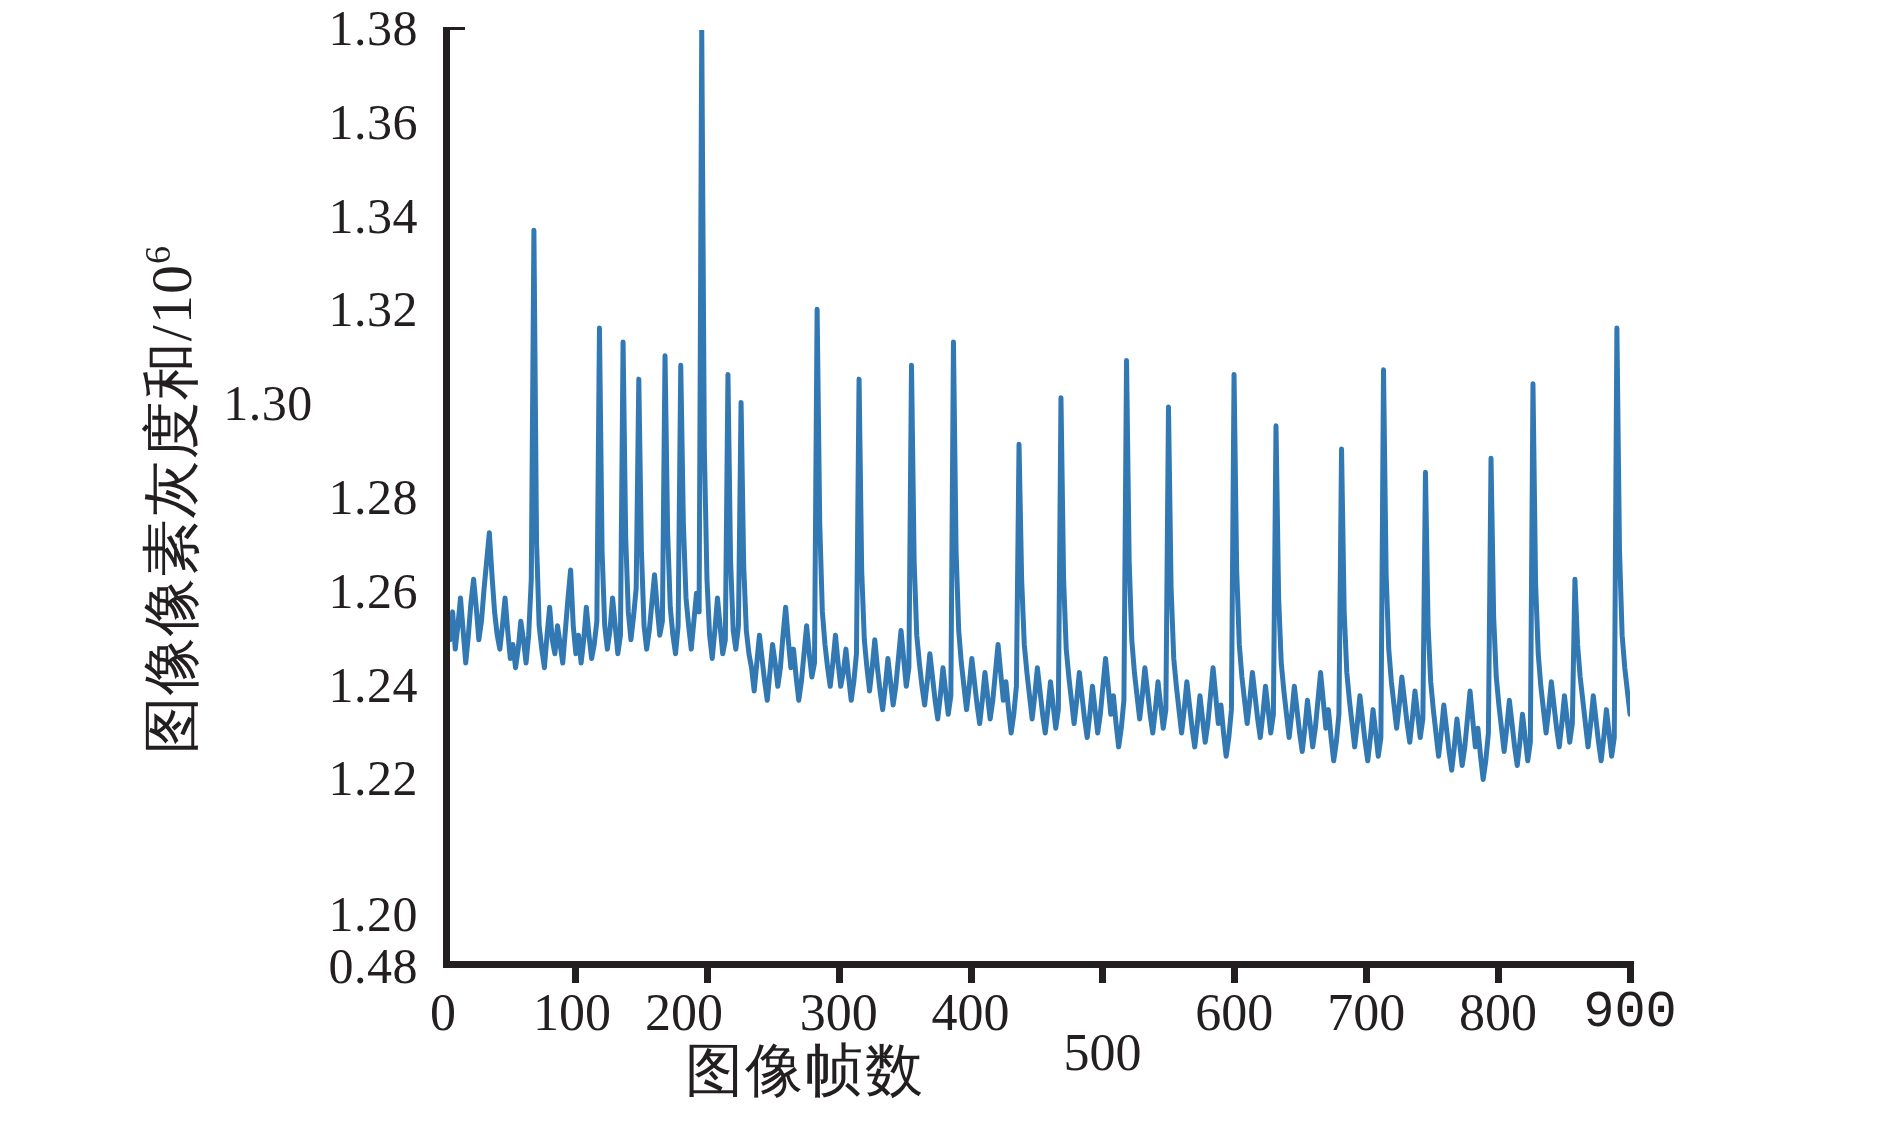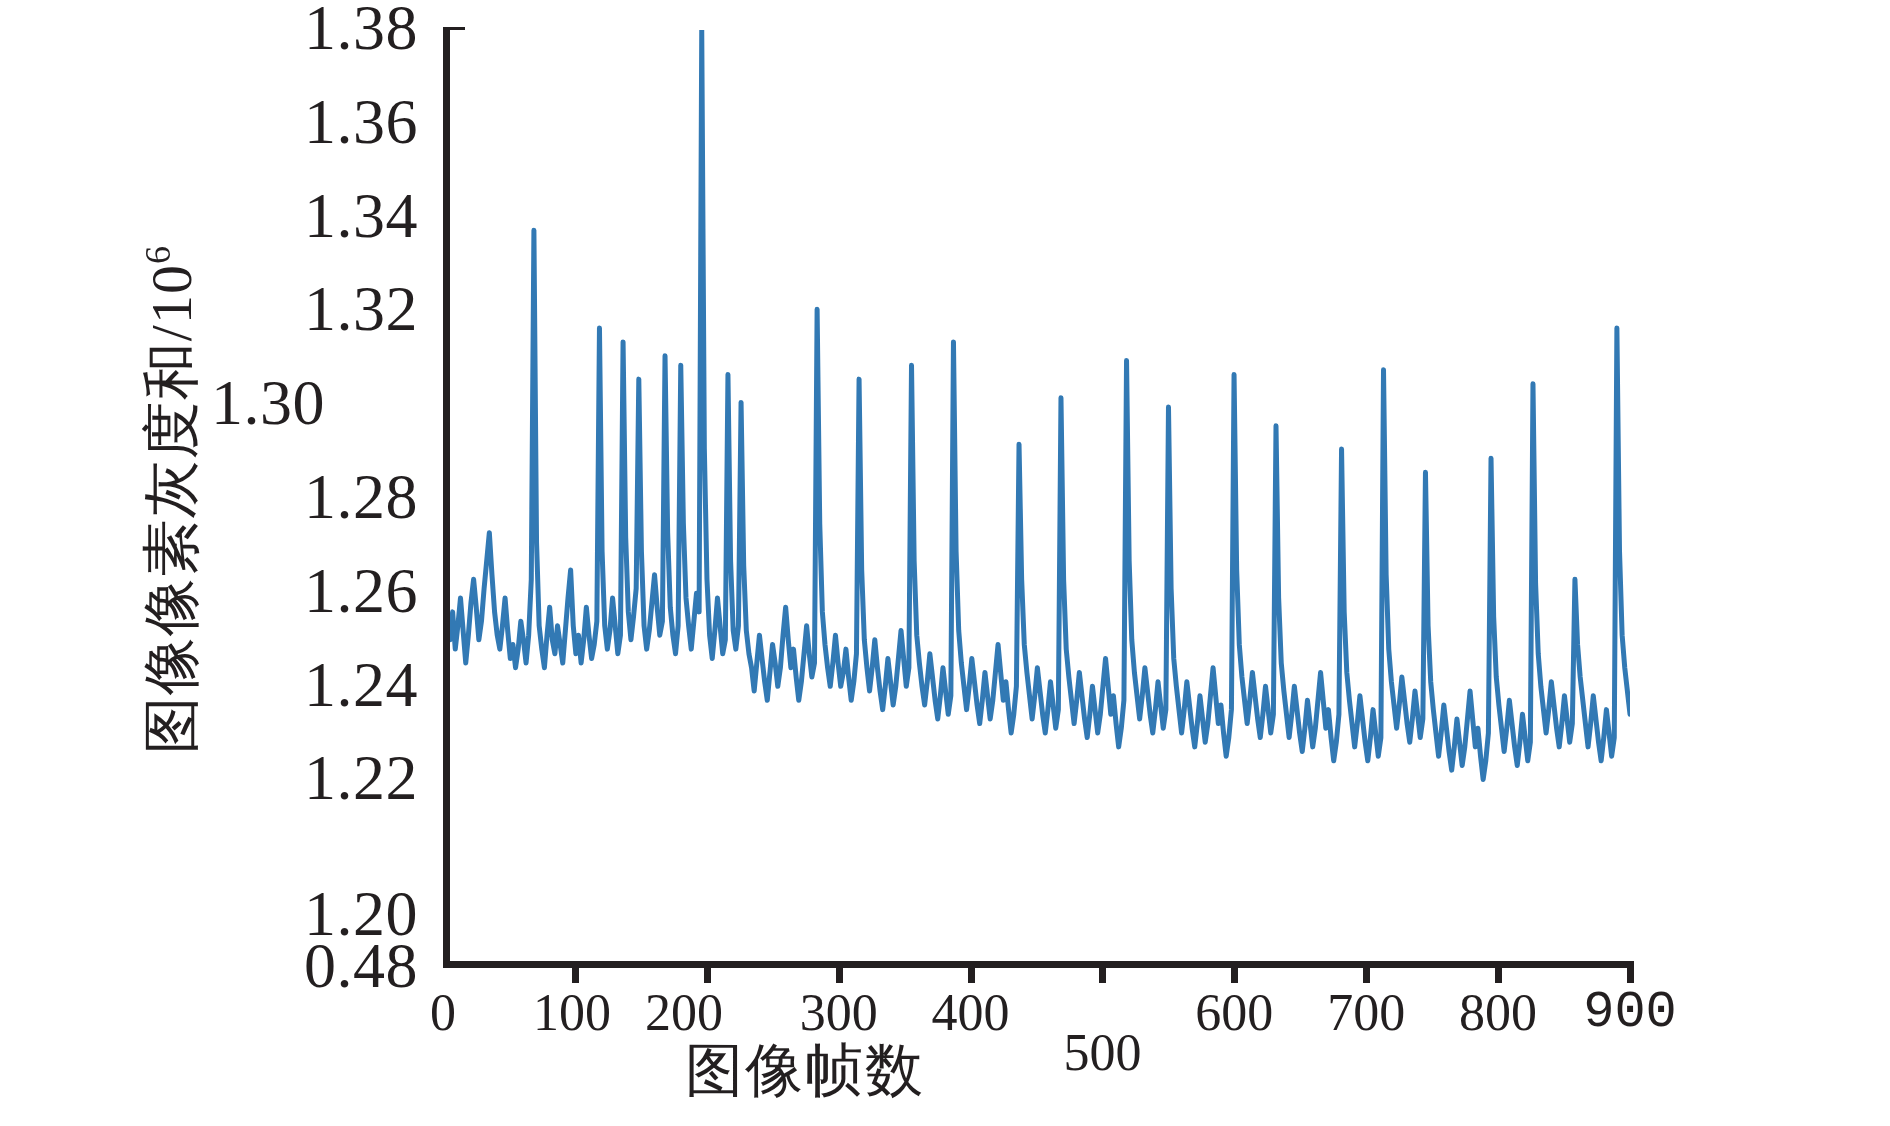--- a/index.html
+++ b/index.html
@@ -29,21 +29,21 @@
     left:0;top:0;
     width:100%;height:100%;
     display:block;
   }
   
   .ytick{
     position:absolute;
     right:1472px;            
     text-align:right;
     width:300px;
-    font-size:64px;
+    font-size:50px;
     line-height:52px;
     letter-spacing:0.5px;
     white-space:nowrap;
   }
   
   .ytickmark{
     position:absolute;
     left:443px;
     width:22px;height:7px;
     background:#231f20;

